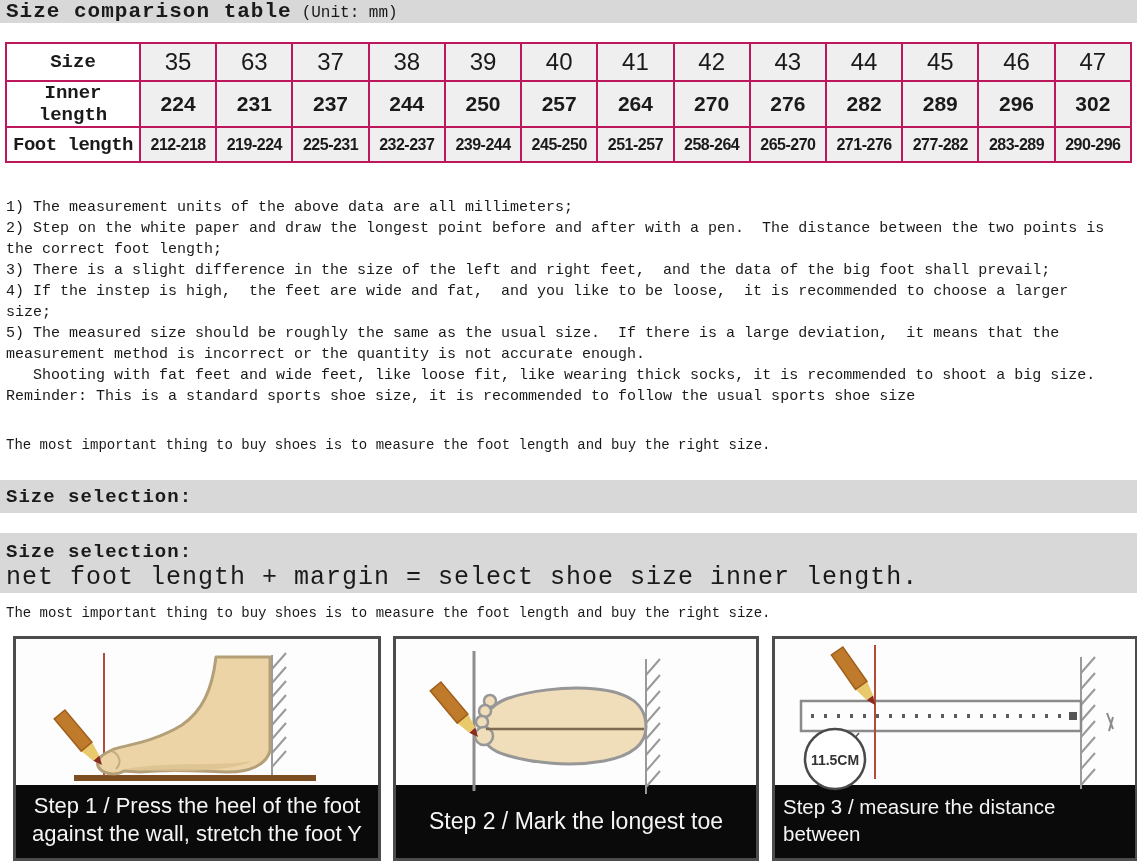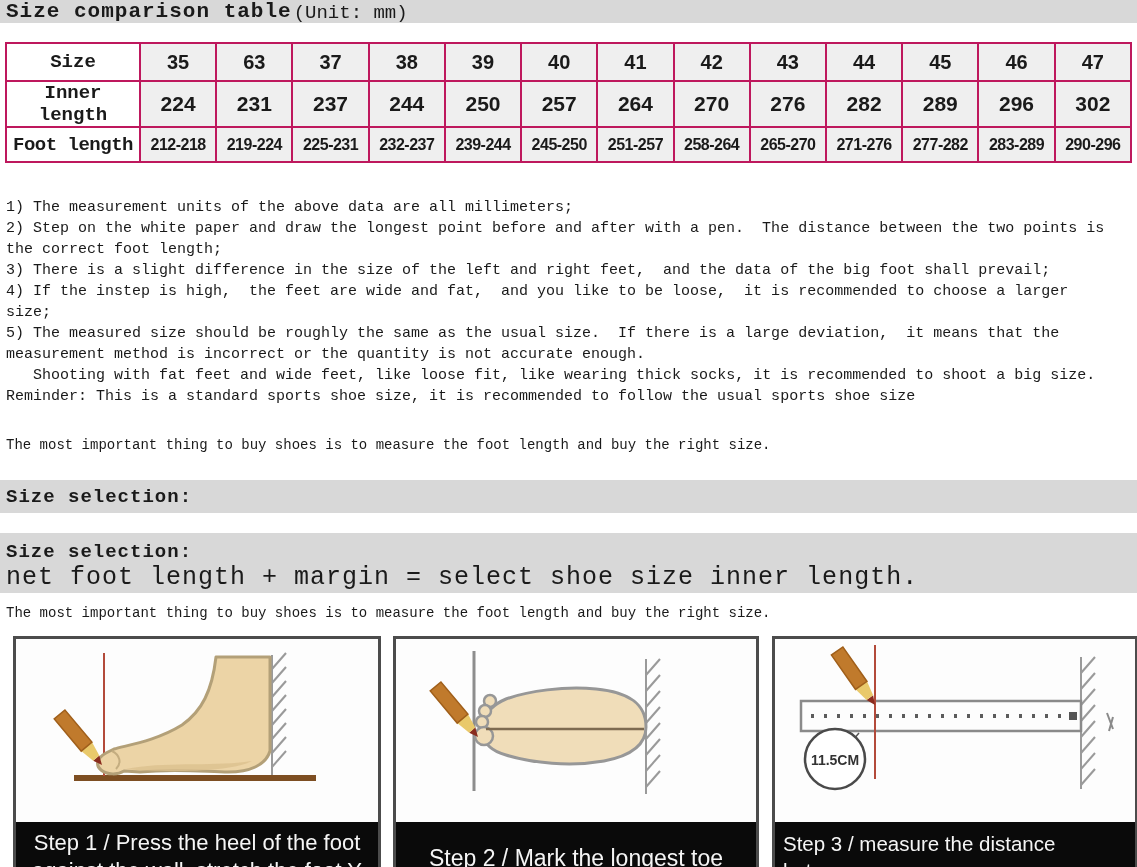--- a/index.html
+++ b/index.html
@@ -1,43 +1,43 @@
 <!DOCTYPE html>
 <html><head>
 <meta charset="utf-8">
 <style>
   html,body{margin:0;padding:0;background:#fff;}
   body{width:1137px;height:867px;overflow:hidden;font-family:"Liberation Mono",monospace;color:#1a1a1a;}
 
   .title-bar{background:#d8d8d8;height:23px;display:flex;align-items:center;padding-left:6px;box-sizing:border-box;}
   .title-bar .main{font-size:21px;font-weight:bold;letter-spacing:1px;}
-  .title-bar .unit{font-size:19px;margin-left:2px;margin-top:3px;}
+  .title-bar .unit{font-size:16px;margin-left:10px;margin-top:3px;}
 
   table.size-table{border-collapse:collapse;table-layout:fixed;width:1127px;margin:19px 0 0 5px;}
   table.size-table td{border:2px solid #be185d;text-align:center;padding:0;background:#efefef;overflow:hidden;}
   table.size-table td.rowlabel{background:#fff;font-size:19px;font-weight:bold;font-family:"Liberation Mono",monospace;}
-  tr.r-size td{height:36px;font-family:"Liberation Sans",sans-serif;font-weight:bold;font-size:20px;}
+  tr.r-size td{height:36px;font-family:"Liberation Sans",sans-serif;font-weight:normal;font-size:24px;}
   tr.r-inner td{height:33px;font-family:"Liberation Sans",sans-serif;font-weight:bold;font-size:21px;}
   tr.r-foot td{height:33px;font-family:"Liberation Sans",sans-serif;font-weight:bold;font-size:16px;letter-spacing:-0.5px;}
   tr.r-size td.rowlabel,tr.r-inner td.rowlabel,tr.r-foot td.rowlabel{font-family:"Liberation Mono",monospace;font-size:19px;}
 
   .notes{margin:34px 0 0 6px;width:1106px;}
   .notes p{margin:0;font-size:15px;line-height:21px;white-space:pre-wrap;word-break:normal;}
 
   .tip{margin:31px 0 0 6px;font-size:14px;line-height:15px;}
   .tip2{margin:13px 0 0 6px;font-size:14px;line-height:15px;}
 
   .band-heading{background:#d8d8d8;height:33px;margin-top:27px;display:flex;align-items:center;padding-left:6px;box-sizing:border-box;font-size:19px;font-weight:bold;letter-spacing:1px;}
   .band-block{background:#d8d8d8;height:60px;margin-top:20px;padding:7px 0 0 6px;box-sizing:border-box;}
   .band-block .l1{font-size:19px;font-weight:bold;letter-spacing:1px;line-height:25px;margin:0;}
   .band-block .l2{font-size:25px;font-weight:normal;letter-spacing:1px;line-height:26px;margin:0;}
 
   .steps-row{display:flex;margin:15px 0 0 13px;}
   .panel{border:3px solid #4c4c4c;box-sizing:content-box;background:#fff;}
-  .panel .illus{height:183px;background:#fdfdfd;}
+  .panel .illus{height:146px;background:#fdfdfd;}
   .panel .caption{background:#0a0a0a;color:#f5f5f5;height:73px;font-family:"Liberation Sans",sans-serif;box-sizing:border-box;}
   .p1{width:362px;}
   .p2{width:360px;margin-left:12px;}
   .p3{width:360px;margin-left:13px;}
   .p1 .caption{font-size:22px;line-height:28px;text-align:center;padding-top:7px;}
   .p2 .caption{font-size:23px;display:flex;align-items:center;justify-content:center;}
   .p3 .caption{font-size:20.5px;line-height:27px;text-align:left;padding:8px 0 0 8px;}
   svg{display:block;}
 </style>
 </head>

